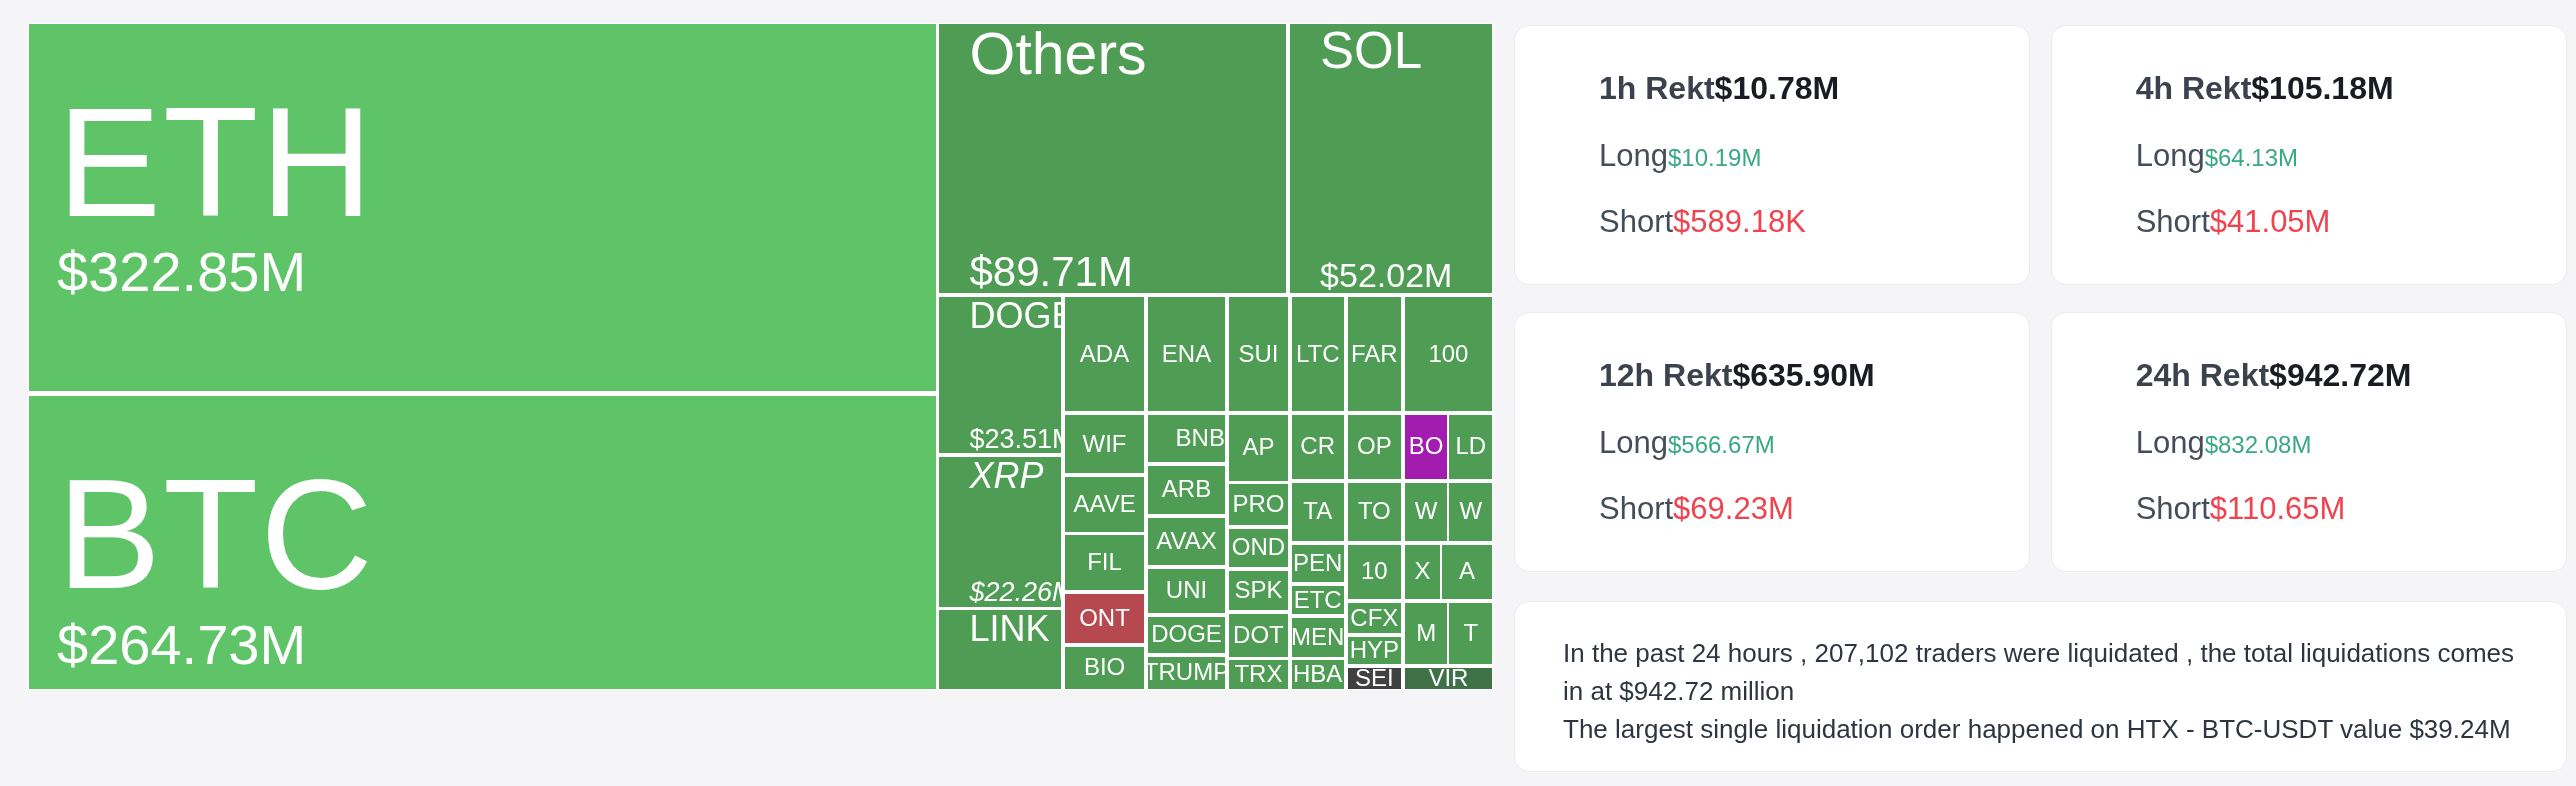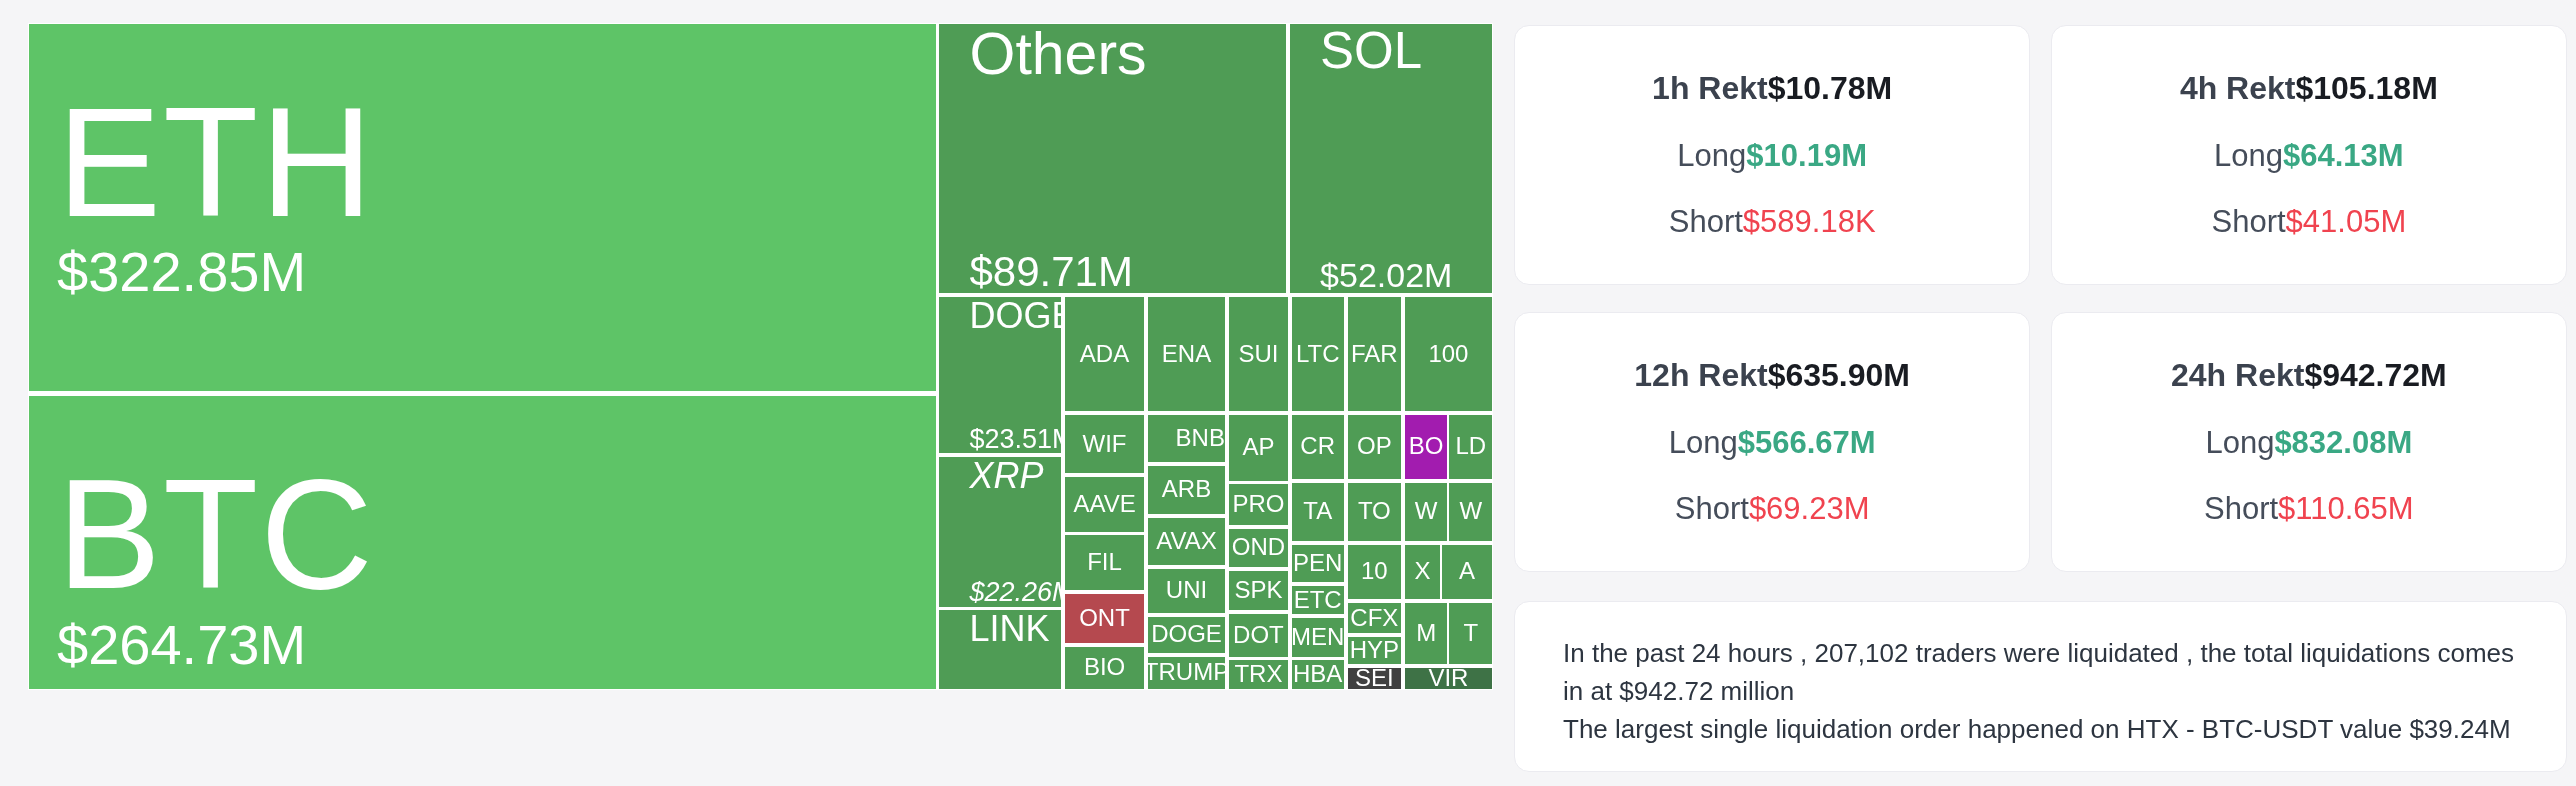--- a/index.html
+++ b/index.html
@@ -23,25 +23,25 @@
   .size-md .cval  { font-size:34px; }
   .size-smd .cname{ font-size:36px; }
   .size-smd .cval { font-size:27px; }
   .size-sm .cname { font-size:24px; }
 
   
   .cards { position:absolute; left:1514px; top:25px; width:1053px;
            display:grid; grid-template-columns:1fr 1fr; grid-column-gap:20.4px; grid-row-gap:27px; }
   .card { background:#fff; border:1.9px solid #ebebf0; border-radius:15px; height:260px;
           padding:44px 52px; display:flex; flex-direction:column; justify-content:space-between; }
-  .card .row { display:flex; justify-content:center; align-items:baseline; }
+  .card .row { display:flex; justify-content:flex-start; align-items:baseline;margin-left:32px; }
   .card .title { font-size:32px; font-weight:700; color:#3b424e; }
   .card .total { font-size:32px; font-weight:700; color:#191c22; }
   .card .lbl   { font-size:31px; color:#454d5a; }
-  .card .val-long  { font-size:31px; font-weight:700; color:var(--long,#3aa884); }
+  .card .val-long  { font-size:24px; font-weight:400; color:var(--long,#3aa884); }
   .card .val-short { font-size:31px; font-weight:500; color:var(--short,#f0434f); }
 
   
   .summary { position:absolute; left:1514px; top:601px; width:1053px; height:171px;
              background:#fff; border:1.9px solid #ebebf0; border-radius:15px;
              padding:31.5px 48px; font-size:26px; line-height:38px; color:#2d3540; }
 </style>
 </head>
 <body style="--page-bg: #f5f5f7; --long: #3aa884; --short: #f0434f;">
 

